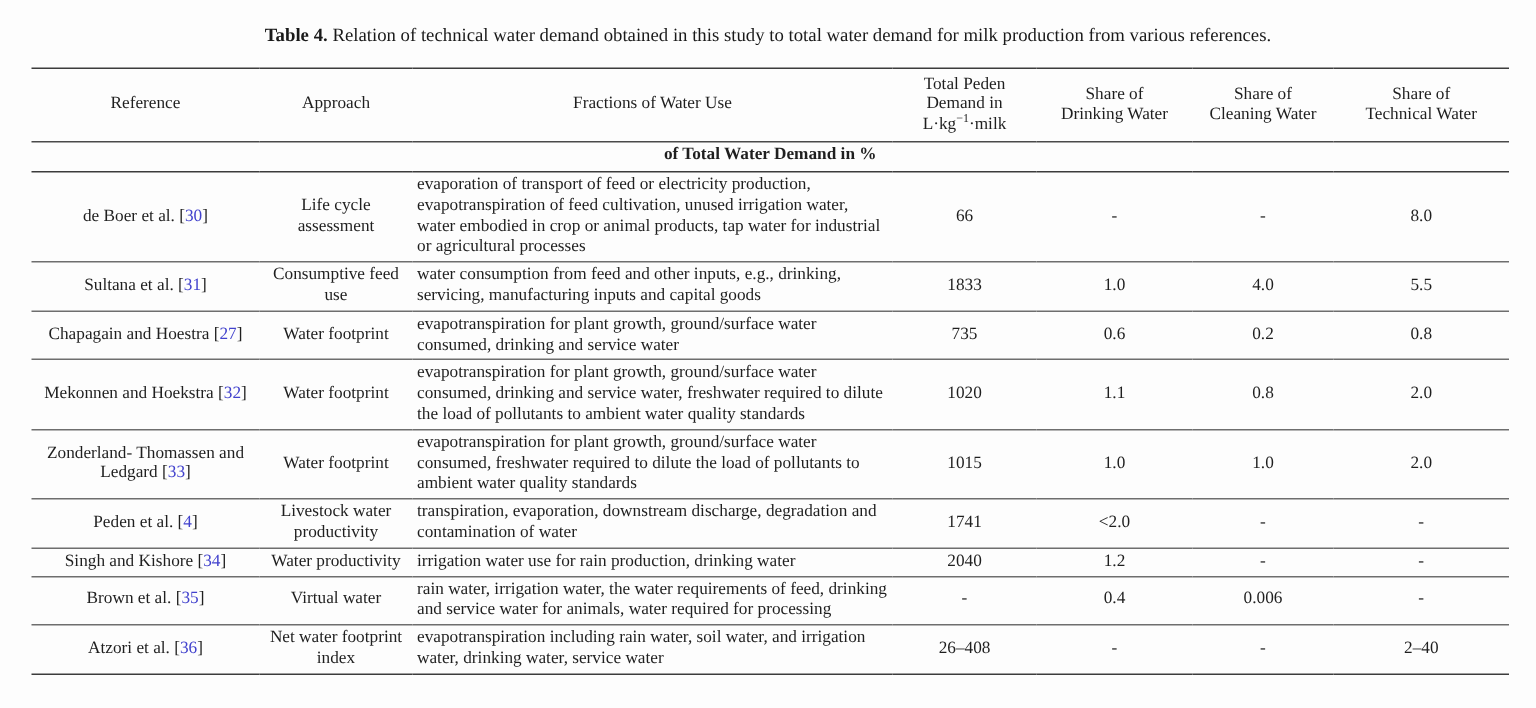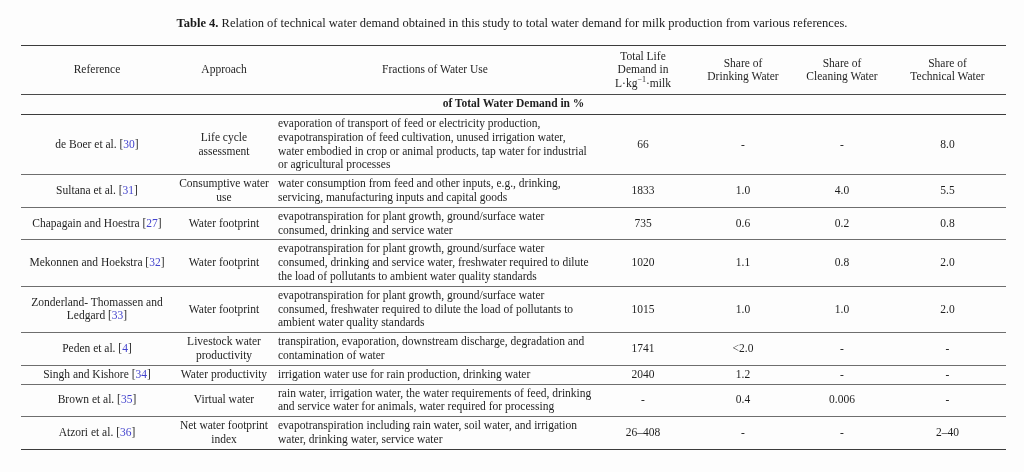--- a/index.html
+++ b/index.html
@@ -83,21 +83,21 @@
         <col style="width:104px">
         <col style="width:94px">
         <col style="width:117px">
     </colgroup>
     <thead>
       <tr class="top-rule header-row">
         <th>Reference</th>
         <th>Approach</th>
         <th>Fractions of Water Use</th>
         <th>
-          <span style="display:block">Total Life</span>
+          <span style="display:block">Total Peden</span>
           <span style="display:block">Demand in</span>
           <span style="display:block"><span>L·kg</span><sup class="inv">−1</sup><span>·milk</span></span>
         </th>
         <th>
           <span style="display:block">Share of</span>
           <span style="display:block">Drinking Water</span>
         </th>
         <th>
           <span style="display:block">Share of</span>
           <span style="display:block">Cleaning Water</span>
@@ -118,21 +118,21 @@
         <td class="c">Life cycle assessment</td>
         <td class="l">evaporation of transport of feed or electricity production, evapotranspiration of feed cultivation, unused irrigation water, water embodied in crop or animal products, tap water for industrial or agricultural processes</td>
         <td class="c">66</td>
         <td class="c">-</td>
         <td class="c">-</td>
         <td class="c">8.0</td>
       </tr>
 
       <tr class="data-row">
         <td class="c"><span>Sultana et al. [</span><span class="cite">31</span><span>]</span></td>
-        <td class="c">Consumptive water use</td>
+        <td class="c">Consumptive feed use</td>
         <td class="l">water consumption from feed and other inputs, e.g., drinking, servicing, manufacturing inputs and capital goods</td>
         <td class="c">1833</td>
         <td class="c">1.0</td>
         <td class="c">4.0</td>
         <td class="c">5.5</td>
       </tr>
 
       <tr class="data-row">
         <td class="c"><span>Chapagain and Hoestra [</span><span class="cite">27</span><span>]</span></td>
         <td class="c">Water footprint</td>

